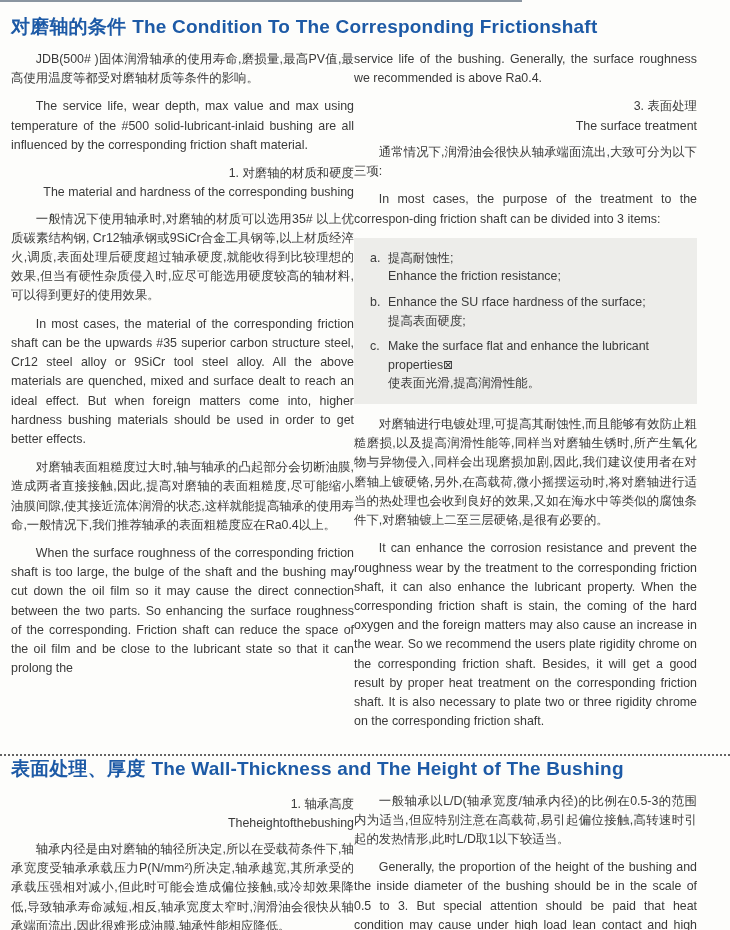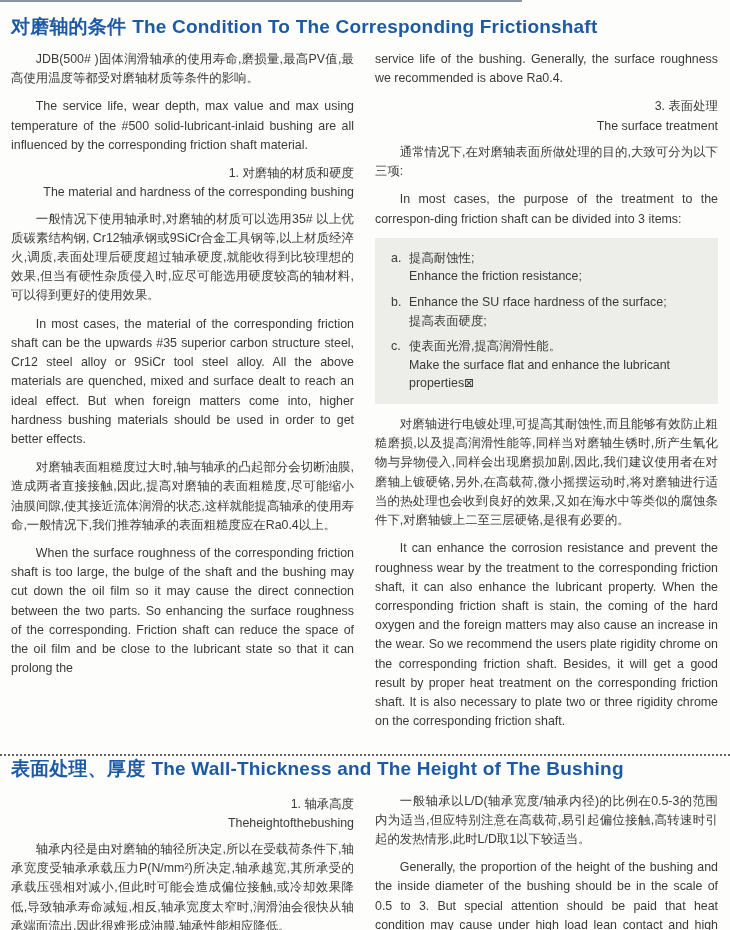--- a/index.html
+++ b/index.html
@@ -16,21 +16,21 @@
     width: 522px; height: 2px; background: #8a95a0;
   }
   .content { padding: 14px 12px 0 11px; }
   h1.sec-title {
     margin: 0 0 10px 0;
     font-size: 19px; font-weight: bold; color: #1d5aa6;
     letter-spacing: 0.2px;
     white-space: nowrap;
   }
   h1.sec-title .zh { margin-right: 6px; font-family: Liberation Serif, serif; }
-  .cols { display: flex; gap: 21px; }
+  .cols { display: flex; }
   .col { width: 343px; }
   p { margin: 0 0 9px 0; font-size: 12.4px; line-height: 1.55; text-align: justify; }
   .pzh { text-indent: 2em; }
   .pen { text-indent: 2em; }
   .cont { text-indent: 0; }
   .sub { margin: 3px 0 7px 0; }
   .sub p { margin: 0; text-align: right; }
   .info-box {
     background: #ededea;
     padding: 11px 12px 11px 16px;
@@ -72,43 +72,43 @@
         <p class="pzh">对磨轴表面粗糙度过大时,轴与轴承的凸起部分会切断油膜,造成两者直接接触,因此,提高对磨轴的表面粗糙度,尽可能缩小油膜间隙,使其接近流体润滑的状态,这样就能提高轴承的使用寿命,一般情况下,我们推荐轴承的表面粗糙度应在Ra0.4以上。</p>
         <p class="pen">When the surface roughness of the corresponding friction shaft is too large, the bulge of the shaft and the bushing may cut down the oil film so it may cause the direct connection between the two parts. So enhancing the surface roughness of the corresponding. Friction shaft can reduce the space of the oil film and be close to the lubricant state so that it can prolong the</p>
       </div>
 
       <div class="col">
         <p class="pen cont">service life of the bushing. Generally, the surface roughness we recommended is above Ra0.4.</p>
         <div class="sub">
           <p>3. 表面处理</p>
           <p>The surface treatment</p>
         </div>
-        <p class="pzh">通常情况下,在对磨轴表面所做处理的目的,大致可分为以下三项:</p>
+        <p class="pzh">通常情况下,润滑油会很快从轴承端面流出,大致可分为以下三项:</p>
         <p class="pen">In most cases, the purpose of the treatment to the correspon-ding friction shaft can be divided into 3 items:</p>
 
         <div class="info-box">
           <div class="box-item">
             <span class="marker">a.</span>
             <span class="item-body">
               <span class="line zh">提高耐蚀性;</span>
               <span class="line en">Enhance the friction resistance;</span>
             </span>
           </div>
           <div class="box-item">
             <span class="marker">b.</span>
             <span class="item-body">
               <span class="line en">Enhance the SU rface hardness of the surface;</span>
               <span class="line zh">提高表面硬度;</span>
             </span>
           </div>
           <div class="box-item">
             <span class="marker">c.</span>
             <span class="item-body">
+              <span class="line en">Make the surface flat and enhance the lubricant properties⊠</span>
               <span class="line zh">使表面光滑,提高润滑性能。</span>
-              <span class="line en">Make the surface flat and enhance the lubricant properties⊠</span>
             </span>
           </div>
         </div>
 
         <p class="pzh">对磨轴进行电镀处理,可提高其耐蚀性,而且能够有效防止粗糙磨损,以及提高润滑性能等,同样当对磨轴生锈时,所产生氧化物与异物侵入,同样会出现磨损加剧,因此,我们建议使用者在对磨轴上镀硬铬,另外,在高载荷,微小摇摆运动时,将对磨轴进行适当的热处理也会收到良好的效果,又如在海水中等类似的腐蚀条件下,对磨轴镀上二至三层硬铬,是很有必要的。</p>
         <p class="pen">It can enhance the corrosion resistance and prevent the roughness wear by the treatment to the corresponding friction shaft, it can also enhance the lubricant property. When the corresponding friction shaft is stain, the coming of the hard oxygen and the foreign matters may also cause an increase in the wear. So we recommend the users plate rigidity chrome on the corresponding friction shaft. Besides, it will get a good result by proper heat treatment on the corresponding friction shaft. It is also necessary to plate two or three rigidity chrome on the corresponding friction shaft.</p>
       </div>
     </div>
 
     <div class="divider"></div>

